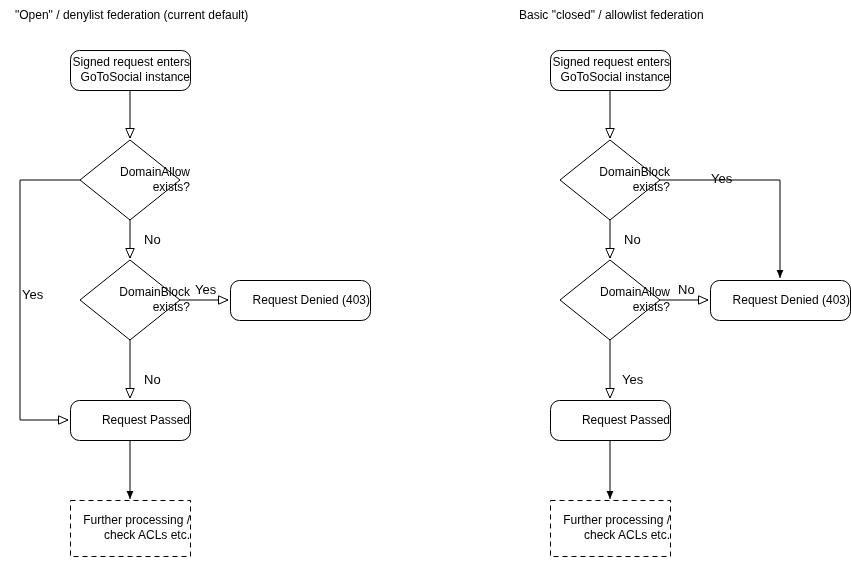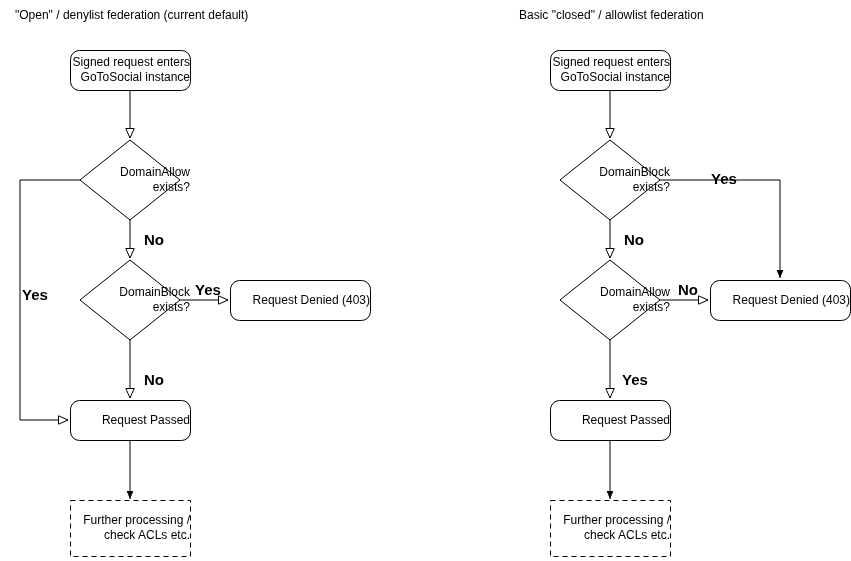--- a/index.html
+++ b/index.html
@@ -39,25 +39,24 @@
     position: absolute;
     font-size: 12px;
     line-height: 15px;
     color: #000000;
     text-align: right;
     white-space: pre-line;
     pointer-events: none;
   }
   .edge-label {
     position: absolute;
-    font-size: 15px;
+    font-size: 13px;
     line-height: 13px;
     color: #000000;
     white-space: nowrap;
-    font-weight: bold;
   }
 </style>
 </head>
 <body>
 
 <div id="canvas">
 
   <svg class="flow-layer" viewBox="0 0 851 561">
     <defs>
       <marker id="openArrow" markerWidth="12" markerHeight="12" refX="10" refY="5" orient="auto" markerUnits="userSpaceOnUse">

